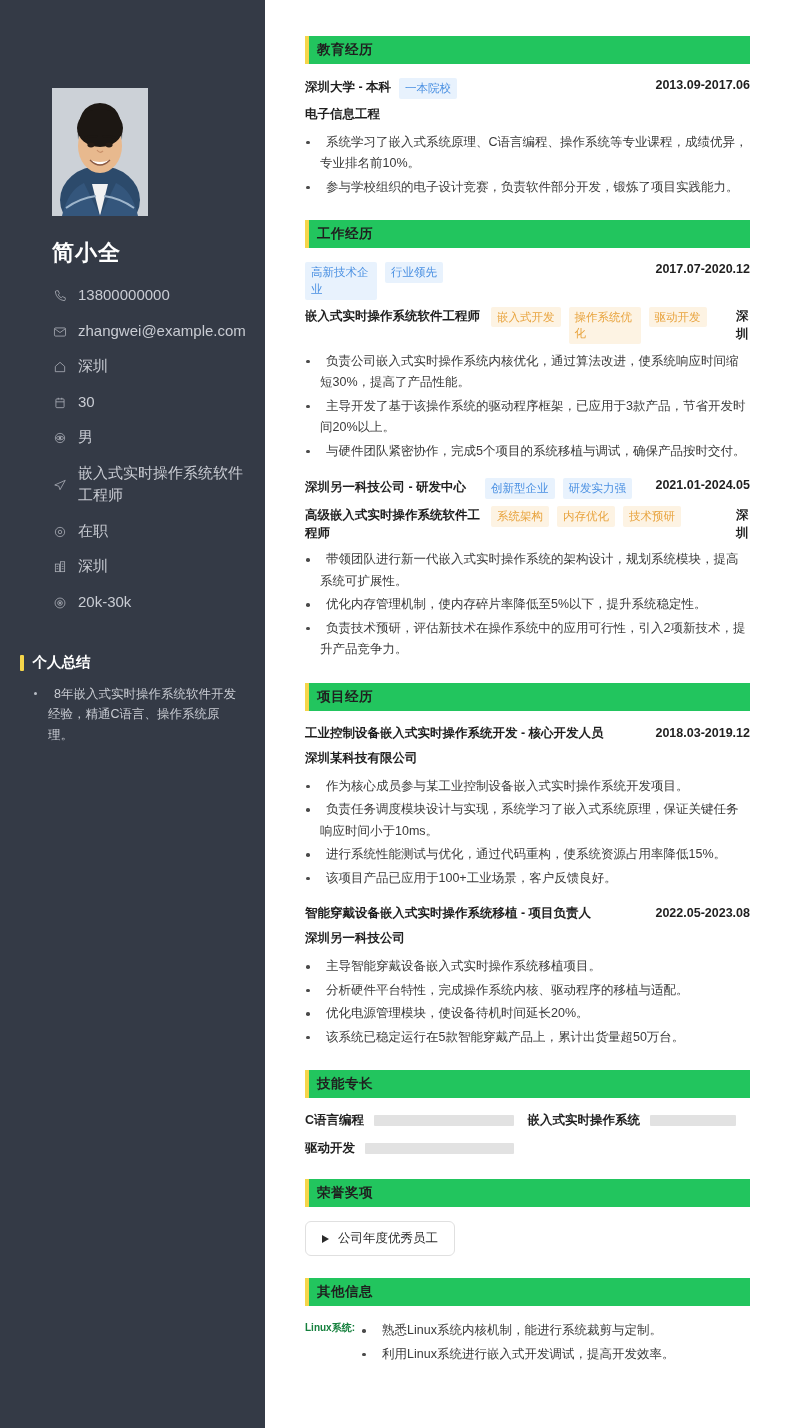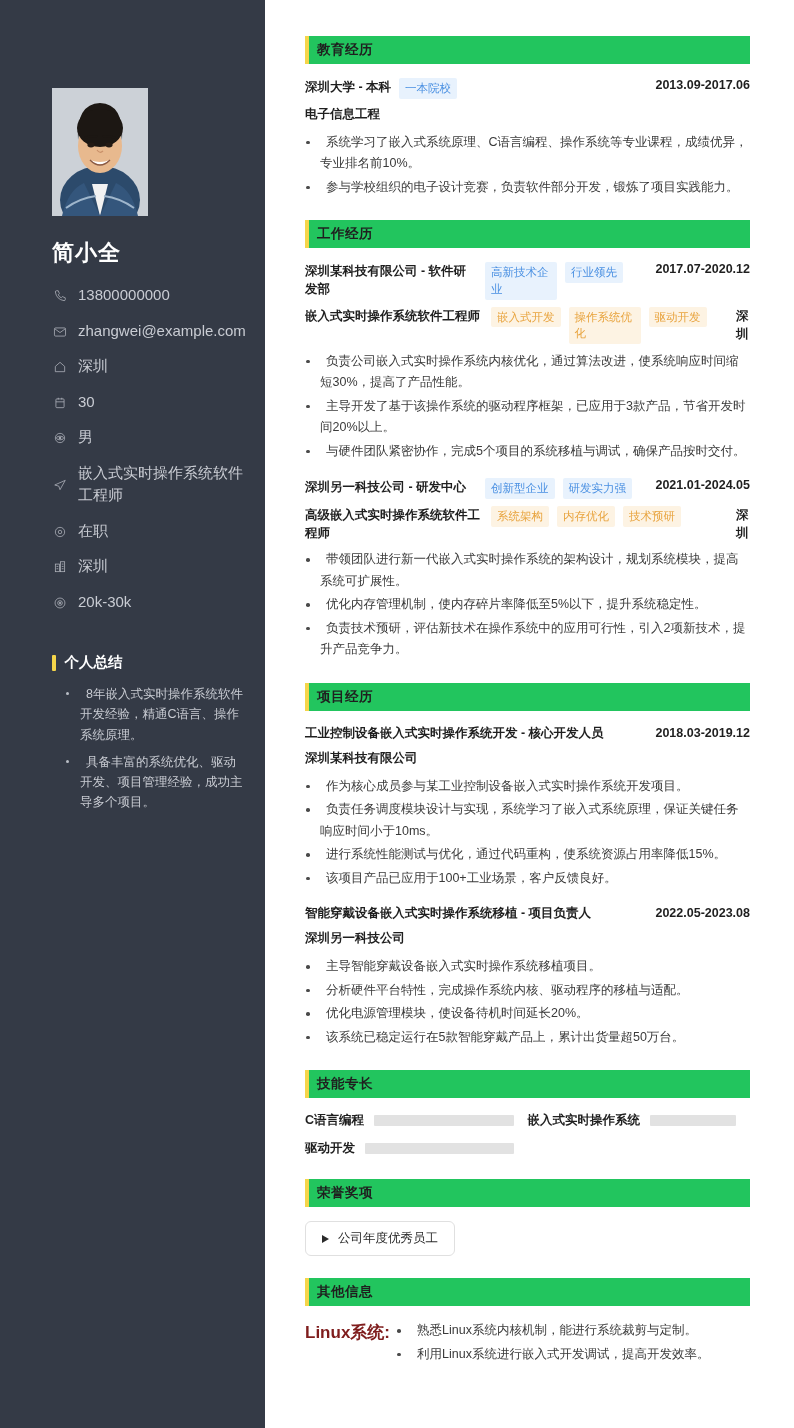--- a/index.html
+++ b/index.html
@@ -58,21 +58,21 @@
     height: 16px;
     margin-top: 2px;
     display: inline-flex;
     align-items: center;
     justify-content: center;
     opacity: .85;
   }
   .contact-item .ic svg { width: 14px; height: 14px; stroke: #c9ccd3; fill: none; stroke-width: 1.3; }
   .contact-item .txt { flex: 1 1 auto; word-break: break-word; }
 
-  .side-section { margin: 40px 0 0 12px; padding: 0 22px 0 40px; }
+  .side-section { margin: 40px 0 0 0; padding: 0 22px 0 20px; }
   .side-title {
     display: flex;
     align-items: center;
     gap: 9px;
     font-size: 14.5px;
     font-weight: bold;
     color: #ffffff;
     margin-bottom: 12px;
   }
   .side-title .bar {
@@ -272,23 +272,23 @@
     width: 0; height: 0;
     border-left: 7px solid #2b2b2b;
     border-top: 4.5px solid transparent;
     border-bottom: 4.5px solid transparent;
   }
 
   
   .other-row { display: flex; align-items: flex-start; gap: 6px; }
   .other-row .k {
     flex: 0 0 auto;
-    font-size: 17px;
-    font-weight: bold;
-    color: #7f1d1d;
+    font-size: 10px;
+    font-weight: bold;
+    color: #15803d;
     padding-top: 1px;
     white-space: nowrap;
   }
   .other-row ul.bullets { flex: 1 1 auto; }
 </style>
 </head>
 <body>
 
 <div class="page">
 
@@ -418,21 +418,20 @@
 
     </div>
 
     <div class="side-section">
       <div class="side-title">
         <span class="bar"></span>
         <span>个人总结</span>
       </div>
       <ul class="side-ul">
         <li>8年嵌入式实时操作系统软件开发经验，精通C语言、操作系统原理。</li>
-        <li>具备丰富的系统优化、驱动开发、项目管理经验，成功主导多个项目。</li>
       </ul>
     </div>
 
   </aside>
 
   <main class="main">
 
     <section class="sec">
       <div class="sec-head">
         <span class="t">教育经历</span>
@@ -453,21 +452,20 @@
       </div>
     </section>
 
     <section class="sec">
       <div class="sec-head">
         <span class="t">工作经历</span>
       </div>
 
       <div class="entry">
         <div class="row w-org">
-          <span class="lead">深圳某科技有限公司 - 软件研发部</span>
           <span class="tags">
             <span class="tag blue">高新技术企业</span>
             <span class="tag blue">行业领先</span>
           </span>
           <span class="date">2017.07-2020.12</span>
         </div>
         <div class="row w-title">
           <span class="lead">嵌入式实时操作系统软件工程师</span>
           <span class="tags">
             <span class="tag orange">嵌入式开发</span>

